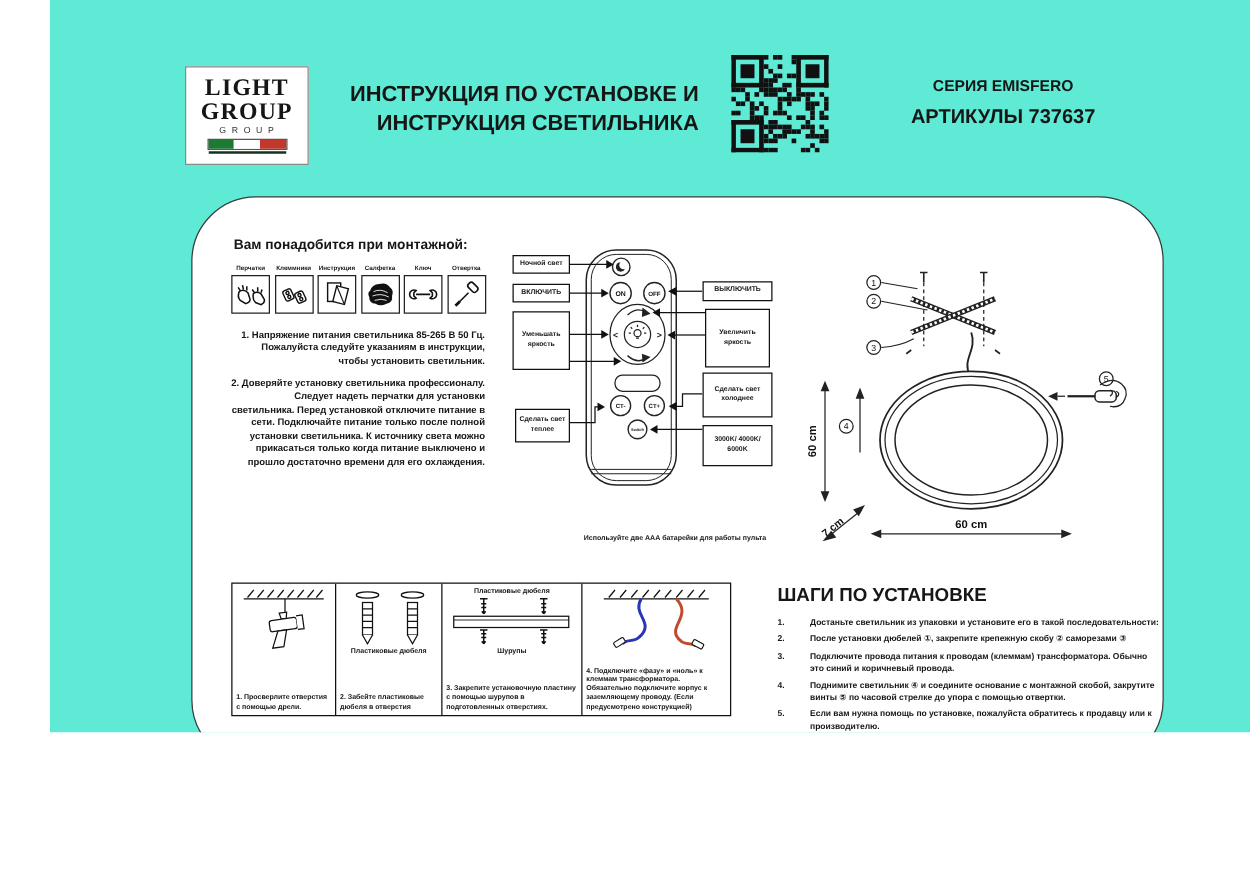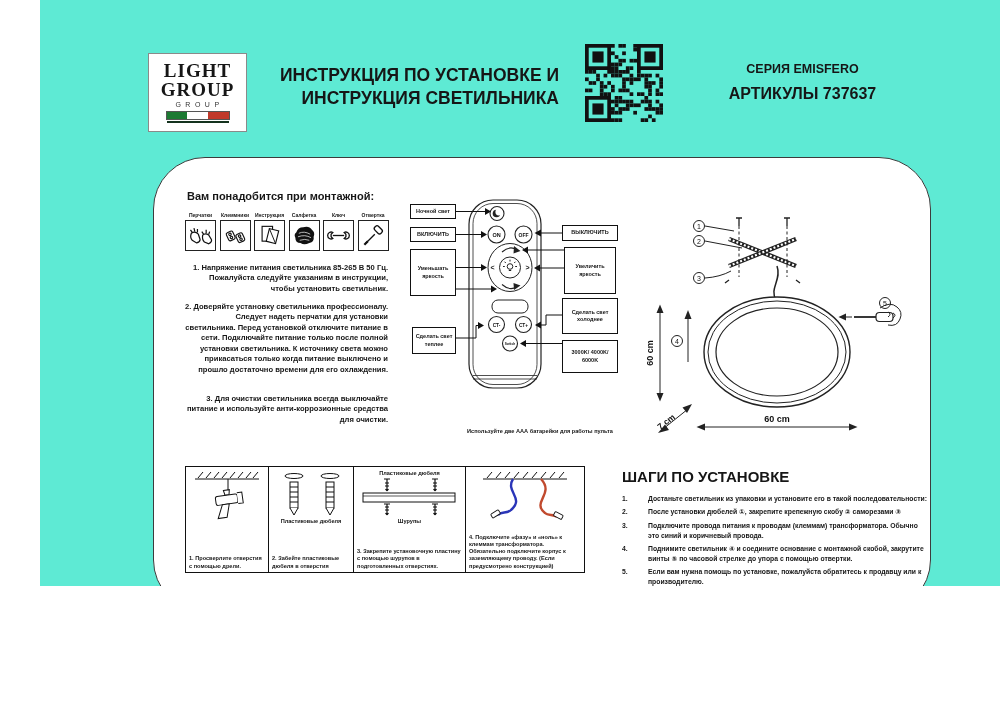--- a/index.html
+++ b/index.html
@@ -291,21 +291,20 @@
         <line x1="6" y1="25" x2="17" y2="14"></line>
             <line x1="5" y1="26" x2="9" y2="22" stroke-width="2.5"></line>
         <rect x="16" y="6" width="10" height="6" rx="2.5" transform="rotate(45 21 9)" fill="#fff"></rect>
       </svg>
         </div>
     </div>
   </div>
 
   <div class="abs warn" style="top:263px">1. Напряжение питания светильника 85-265 В 50 Гц. Пожалуйста следуйте указаниям в инструкции, чтобы установить светильник.</div>
   <div class="abs warn" style="top:302px">2. Доверяйте установку светильника профессионалу. Следует надеть перчатки для установки светильника. Перед установкой отключите питание в сети. Подключайте питание только после полной установки светильника. К источнику света можно прикасаться только когда питание выключено и прошло достаточно времени для его охлаждения.</div>
-  <div class="abs warn" style="top:394px">3. Для очистки светильника всегда выключайте питание и используйте анти-коррозионные средства для очистки.</div>
 
   <svg class="abs" style="left:360px;top:195px" width="235" height="245" viewBox="360 195 235 245">
     <g fill="#fff" stroke="#222" stroke-width="1.2">
       <rect x="429" y="200" width="72" height="188" rx="24"></rect>
       <rect x="433" y="203.5" width="64" height="181" rx="20" stroke-width="0.8"></rect>
       <line x1="433" y1="375.5" x2="497" y2="375.5" stroke-width="0.8"></line>
       <line x1="433" y1="379" x2="497" y2="379" stroke-width="0.8"></line>
     </g>
     <g>
       <circle cx="457" cy="213.5" r="7" fill="#fff" stroke="#222" stroke-width="1.1"></circle>

